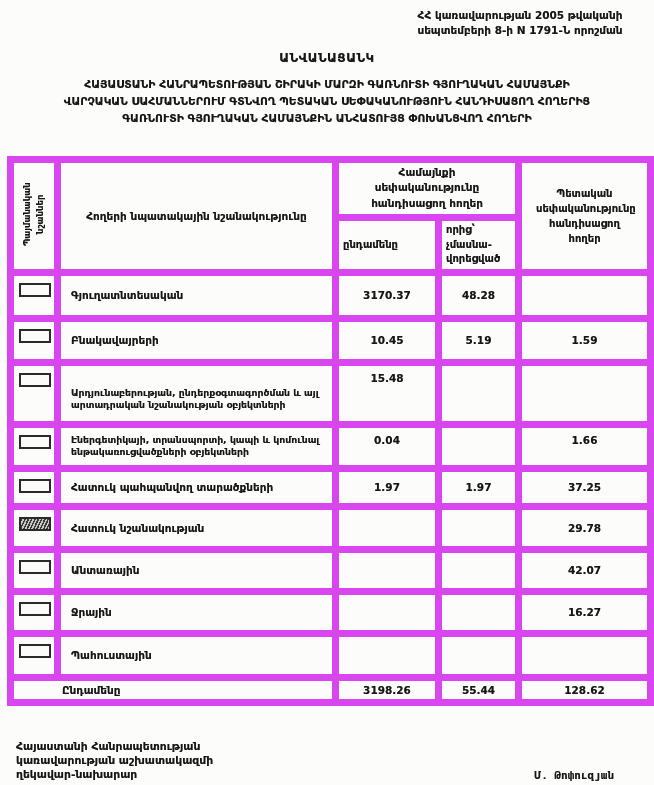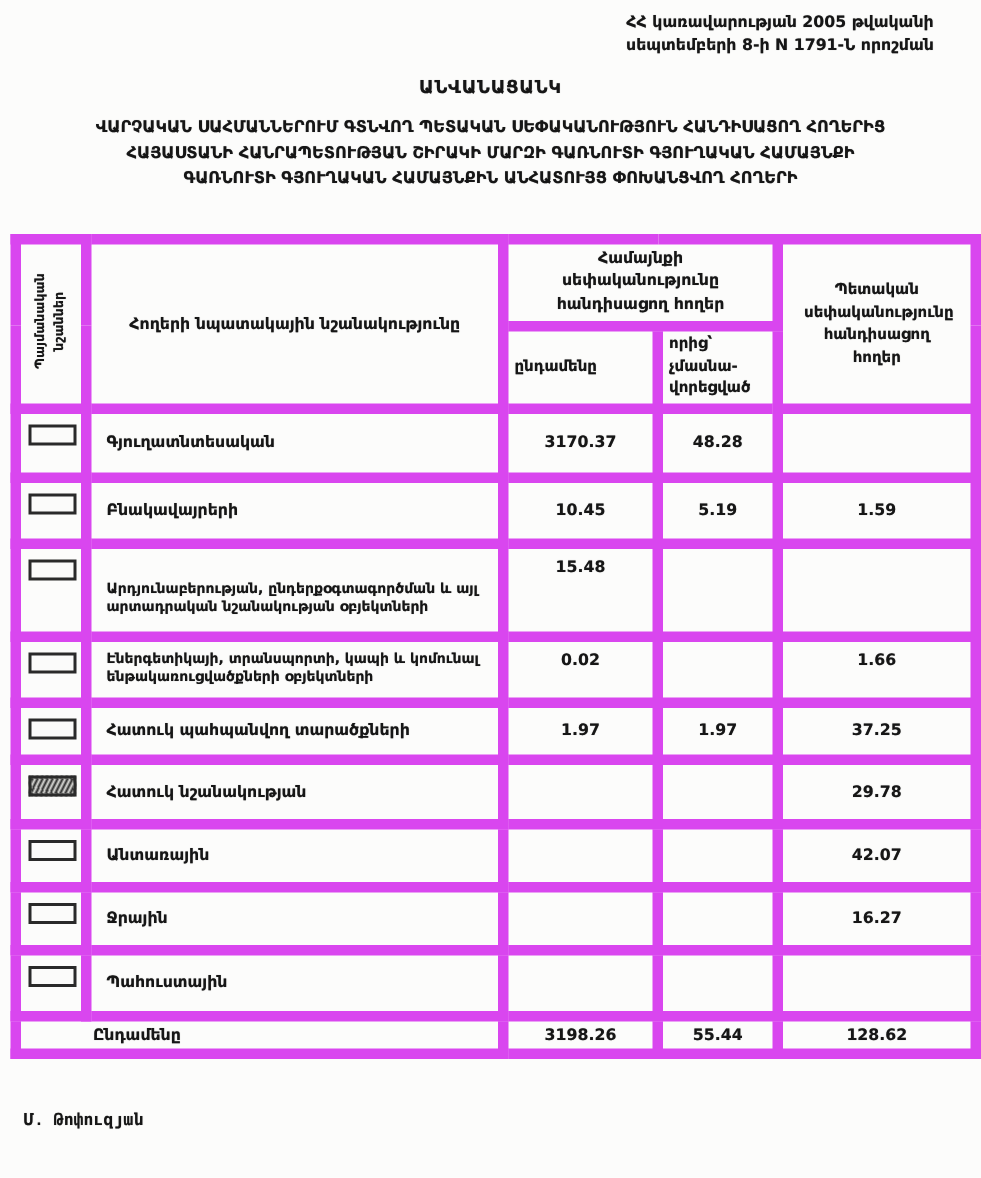--- a/index.html
+++ b/index.html
@@ -102,22 +102,22 @@
 <div class="page">
 
   <div class="annex">
     <div>ՀՀ կառավարության 2005 թվականի</div>
     <div>սեպտեմբերի 8-ի  N 1791-Ն որոշման</div>
   </div>
 
   <div class="doc-title">ԱՆՎԱՆԱՑԱՆԿ</div>
 
   <div class="doc-subtitle">
+    <div>ՀԱՅԱՍՏԱՆԻ ՀԱՆՐԱՊԵՏՈՒԹՅԱՆ ՇԻՐԱԿԻ ՄԱՐԶԻ ԳԱՌՆՈՒՏԻ ԳՅՈՒՂԱԿԱՆ ՀԱՄԱՅՆՔԻ</div>
     <div>ՎԱՐՉԱԿԱՆ ՍԱՀՄԱՆՆԵՐՈՒՄ ԳՏՆՎՈՂ ՊԵՏԱԿԱՆ ՍԵՓԱԿԱՆՈՒԹՅՈՒՆ ՀԱՆԴԻՍԱՑՈՂ ՀՈՂԵՐԻՑ</div>
-    <div>ՀԱՅԱՍՏԱՆԻ ՀԱՆՐԱՊԵՏՈՒԹՅԱՆ ՇԻՐԱԿԻ ՄԱՐԶԻ ԳԱՌՆՈՒՏԻ ԳՅՈՒՂԱԿԱՆ ՀԱՄԱՅՆՔԻ</div>
     <div>ԳԱՌՆՈՒՏԻ ԳՅՈՒՂԱԿԱՆ ՀԱՄԱՅՆՔԻՆ ԱՆՀԱՏՈՒՅՑ ՓՈԽԱՆՑՎՈՂ ՀՈՂԵՐԻ</div>
   </div>
 
   <table class="land-table">
     <colgroup>
       <col style="width:47px">
         <col style="width:278px">
         <col style="width:103px">
         <col style="width:80px">
         <col style="width:132px">
@@ -154,21 +154,21 @@
       <tr class="row-3 small-label lbl-bottom num-top">
         <td class="sym-cell"><span class="swatch"></span></td>
         <td class="label-cell">Արդյունաբերության, ընդերքօգտագործման և այլ արտադրական նշանակության օբյեկտների</td>
         <td class="num">15.48</td>
         <td class="num"></td>
         <td class="num"></td>
       </tr>
       <tr class="row-4 small-label num-top">
         <td class="sym-cell"><span class="swatch"></span></td>
         <td class="label-cell">Էներգետիկայի, տրանսպորտի, կապի և կոմունալ ենթակառուցվածքների օբյեկտների</td>
-        <td class="num">0.02</td>
+        <td class="num">0.04</td>
         <td class="num"></td>
         <td class="num">1.66</td>
       </tr>
       <tr class="row-5">
         <td class="sym-cell"><span class="swatch"></span></td>
         <td class="label-cell">Հատուկ պահպանվող տարածքների</td>
         <td class="num">1.97</td>
         <td class="num">1.97</td>
         <td class="num">37.25</td>
       </tr>
@@ -203,16 +203,21 @@
       <tr class="total-row">
         <td class="total-label" colspan="2">Ընդամենը</td>
         <td class="num">3198.26</td>
         <td class="num">55.44</td>
         <td class="num">128.62</td>
       </tr>
     </tbody>
   </table>
 
   <div class="footer">
+    <div class="footer-left">
+      <div>Հայաստանի Հանրապետության</div>
+      <div>կառավարության աշխատակազմի</div>
+      <div>ղեկավար-նախարար</div>
+    </div>
     <div class="footer-sign">Մ. Թոփուզյան</div>
   </div>
 
 </div>
 
 </body></html>

